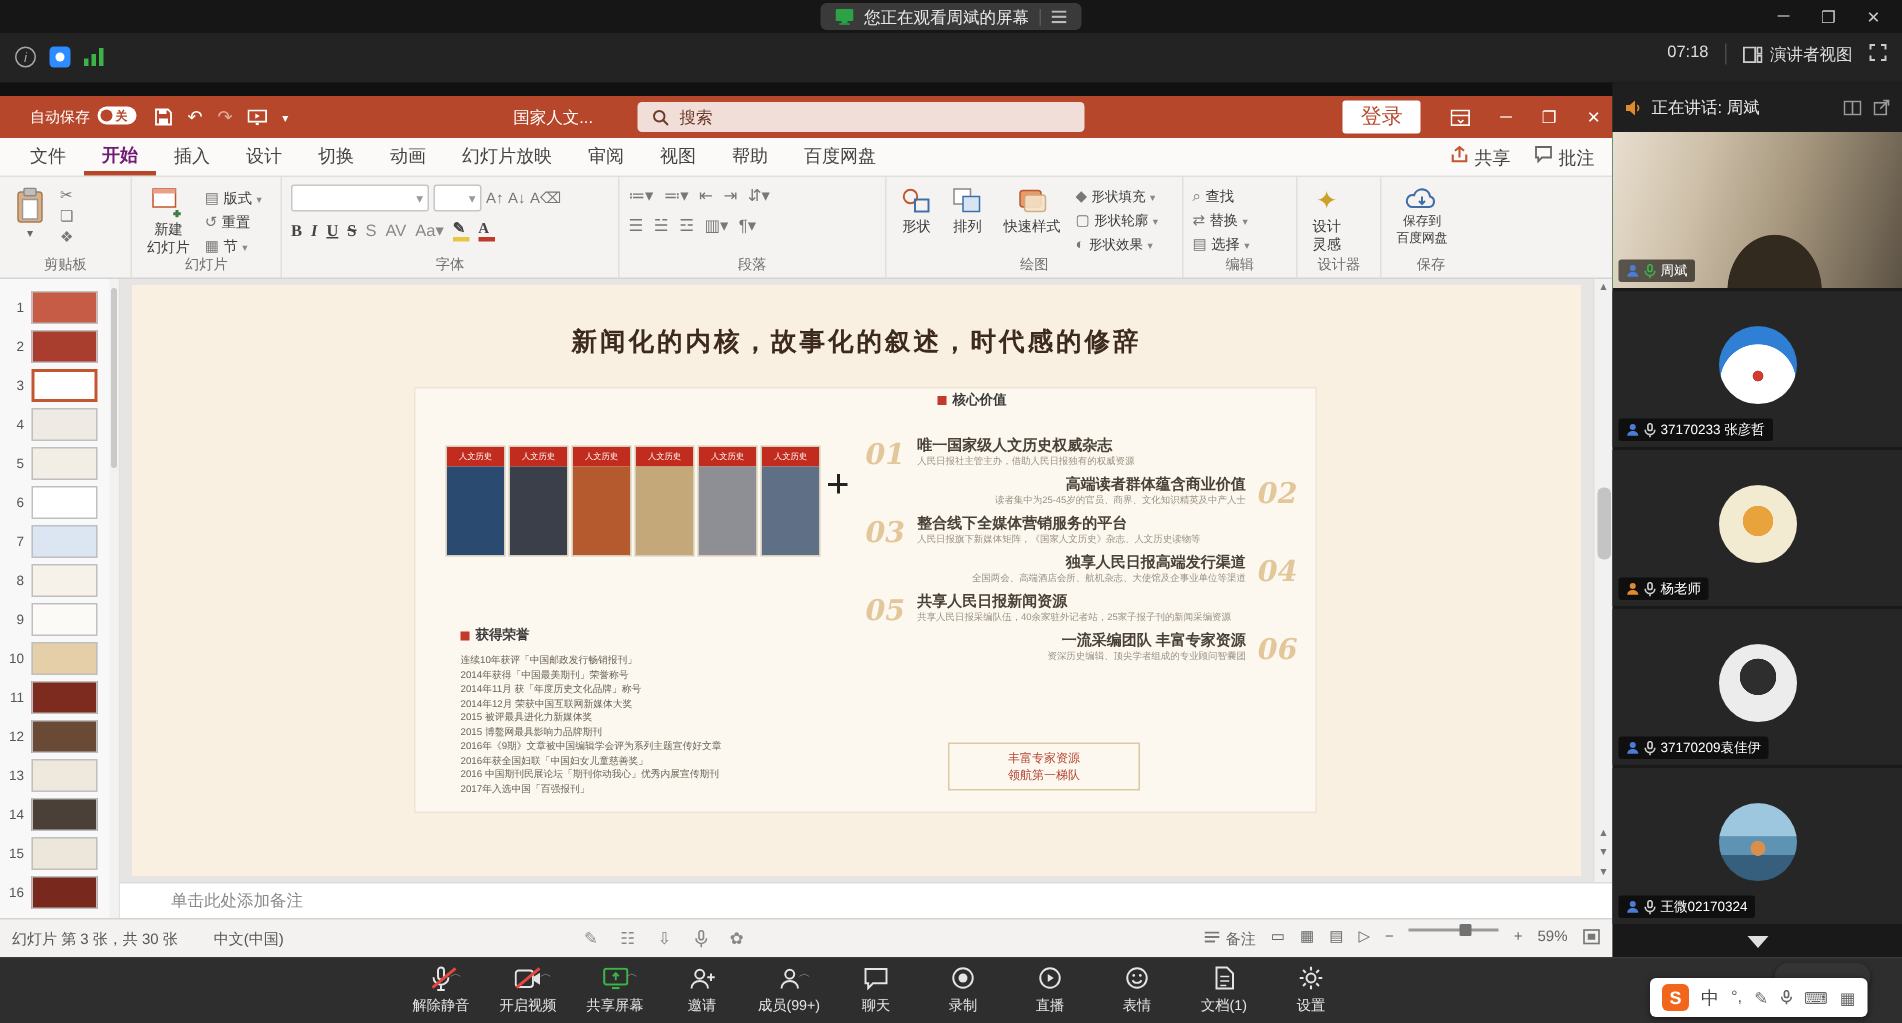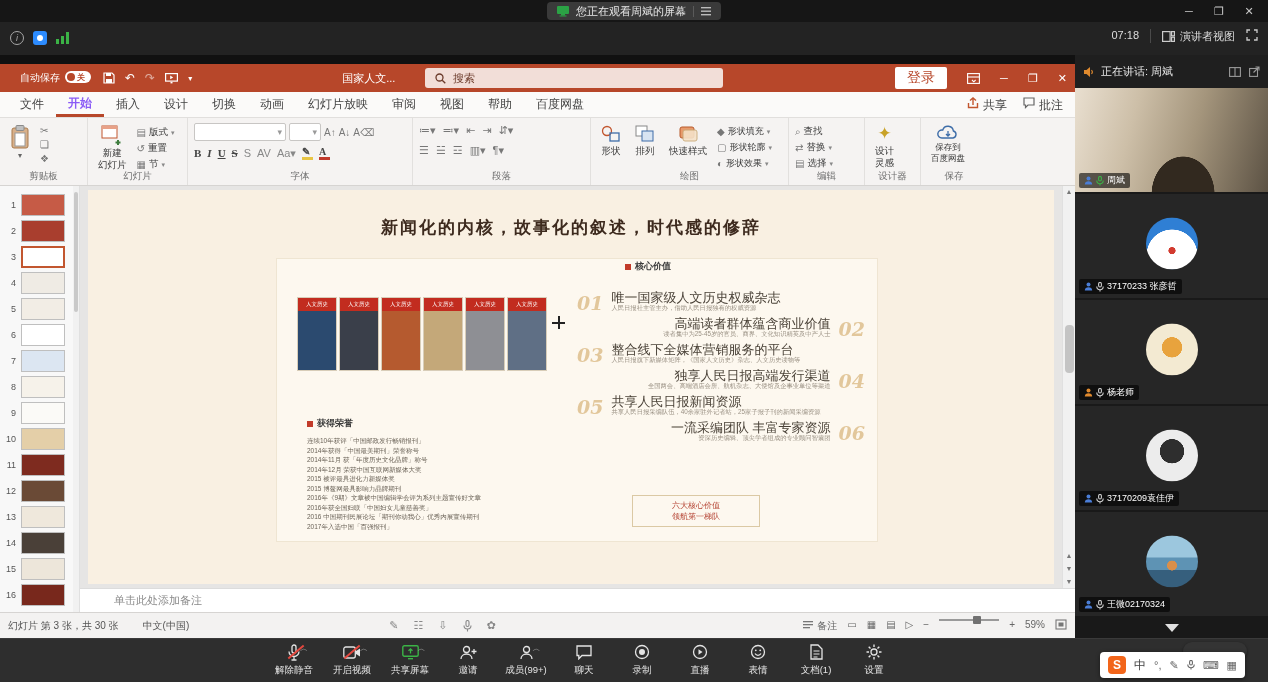--- a/index.html
+++ b/index.html
@@ -37,21 +37,21 @@
   #pt-doctitle{margin-left:150px;font-size:11px;white-space:nowrap}
   #pt-search{position:absolute;left:425px;top:4px;width:298px;height:20px;background:rgba(255,255,255,.82);
     border-radius:3px;display:flex;align-items:center;gap:7px;padding:0 10px;color:#6b3a2a;font-size:11px}
   #pt-bar-right{position:absolute;right:8px;top:0;height:28px;display:flex;align-items:center;gap:20px}
   #login-btn{background:#fff;color:#B7472A;font-size:14px;padding:2px 12px;border-radius:2px;border:none;cursor:pointer}
   .wc{color:#fff;font-size:11px}
 
   #pt-tabs{position:absolute;left:0;top:28px;width:1075px;height:26px;background:#FBFAF9;border-bottom:1px solid #E1DFDD;
     display:flex;align-items:stretch;padding-left:8px}
   .tab{display:flex;align-items:center;padding:0 12px;font-size:12px;color:#444;cursor:pointer}
-  .tab.active{color:#8b5cf6;border-bottom:3px solid #B7472A;font-weight:bold}
+  .tab.active{color:#701a75;border-bottom:3px solid #B7472A;font-weight:bold}
   #tabs-right{position:absolute;right:12px;top:0;height:26px;display:flex;align-items:center;gap:16px;font-size:12px;color:#444}
   #tabs-right .tr-btn{display:flex;align-items:flex-start;gap:4px}
 
   #pt-ribbon{position:absolute;left:0;top:54px;width:1075px;height:68px;background:#F5F3F2;border-bottom:1px solid #D6D4D2;display:flex}
   .rgroup{position:relative;border-right:1px solid #E2E0DE;padding:5px 6px 16px;display:flex;gap:6px;align-items:flex-start}
   .glabel{position:absolute;bottom:2px;left:0;right:0;text-align:center;font-size:9.5px;color:#6f6f6f}
   .bigbtn{display:flex;flex-direction:column;align-items:center;gap:2px;font-size:9.5px;color:#3b3b3b;padding:2px 4px;cursor:pointer}
   .bigbtn .bic{font-size:17px;line-height:18px;color:#5a5a5a}
   .smallcol{display:flex;flex-direction:column;gap:3px;font-size:9.5px;color:#3b3b3b}
   .smallcol .srow{display:flex;align-items:center;gap:3px;cursor:pointer}
@@ -87,21 +87,21 @@
   .cover{width:40px;height:74px;border:1px solid #d8cdb8;background:#eee;display:flex;flex-direction:column}
   .cover .mast{height:13px;background:#C22C1F;color:#fff;font-size:5.5px;display:flex;align-items:center;justify-content:center;white-space:nowrap;overflow:hidden}
   .cover .cbody{flex:1;background:var(--tc,#888)}
   #honors{position:absolute;left:30px;top:158px;width:262px}
   #honor-list{margin-top:6px}
   .honor-line{font-size:6.5px;color:#6a6257;line-height:9.5px;white-space:nowrap;overflow:hidden}
   #values{position:absolute;left:300px;top:34px;width:288px}
   .vrow{display:flex;gap:8px;margin-bottom:6px;align-items:flex-start}
   .vrow.rev{flex-direction:row-reverse;text-align:right}
   .vnum{font-family:"DejaVu Serif","Liberation Serif",serif;font-size:19px;font-weight:bold;font-style:italic;color:#E2C79B;line-height:20px}
-  .vtitle{font-size:13px;font-weight:normal;color:#4a4238;line-height:10px}
+  .vtitle{font-size:10px;font-weight:bold;color:#4a4238;line-height:10px}
   .vdesc{font-size:6.3px;color:#9a9184;line-height:8px;margin-top:1px}
   #badge{position:absolute;left:355px;bottom:14px;width:128px;border:1px solid #DBC9A4;padding:4px 0;text-align:center;
     color:#B54434;font-size:8px;line-height:11px}
 
   #vscroll{position:absolute;left:1062px;top:122px;width:13px;height:402px;background:#F1F1F1;border-left:1px solid #E0E0E0;
     display:flex;flex-direction:column;align-items:center;font-size:7px;color:#777}
   #vscroll .sthumb{width:9px;height:48px;background:#C4C4C4;border-radius:4px;margin-top:130px}
   #vscroll .bot{margin-top:auto;display:flex;flex-direction:column;gap:6px;padding-bottom:3px;align-items:center}
 
   #notes{position:absolute;left:80px;top:524px;width:995px;height:24px;background:#fff;border-top:1px solid #DCDCDC;
@@ -712,21 +712,21 @@
             <div class="vrow rev">
               <span class="vnum">06</span>
               <span style="flex:1">
                 <span class="vtitle" style="display:block">一流采编团队 丰富专家资源</span>
                 <span class="vdesc" style="display:block">资深历史编辑、顶尖学者组成的专业顾问智囊团</span>
               </span>
             </div>
           </div>
 
         <div id="badge">
-          <div>六大核心价值</div>
+          <div>丰富专家资源</div>
           <div>领航第一梯队</div>
         </div>
       </div>
     </div>
   </div>
 
   <div id="vscroll">
     <span style="margin-top:2px">▲</span>
     <span class="sthumb"></span>
     <div class="bot">

